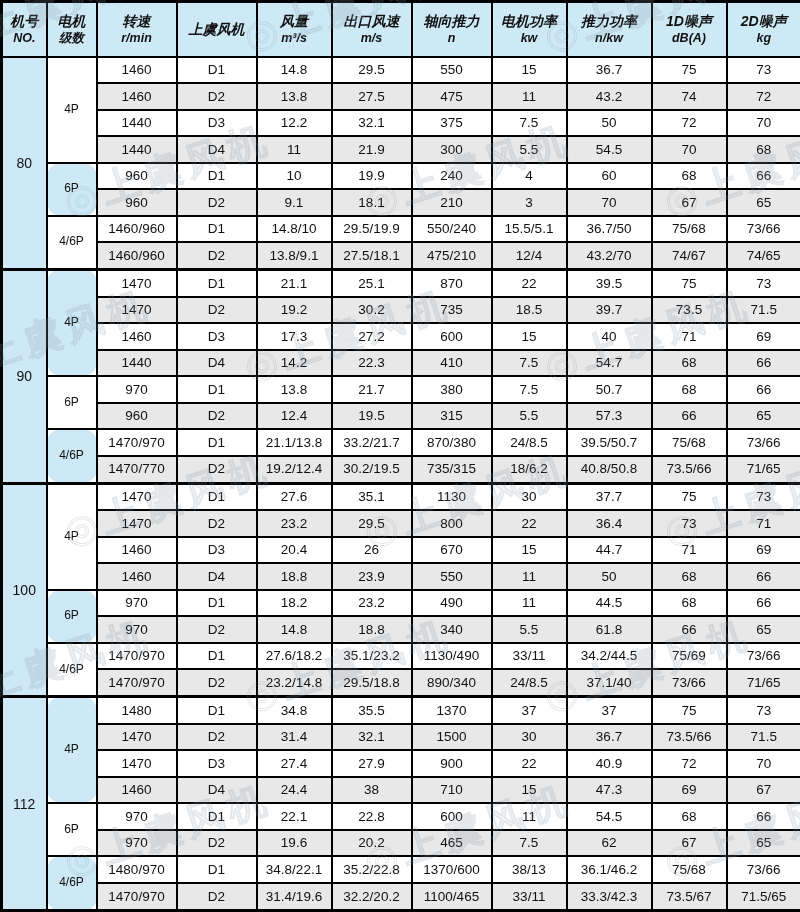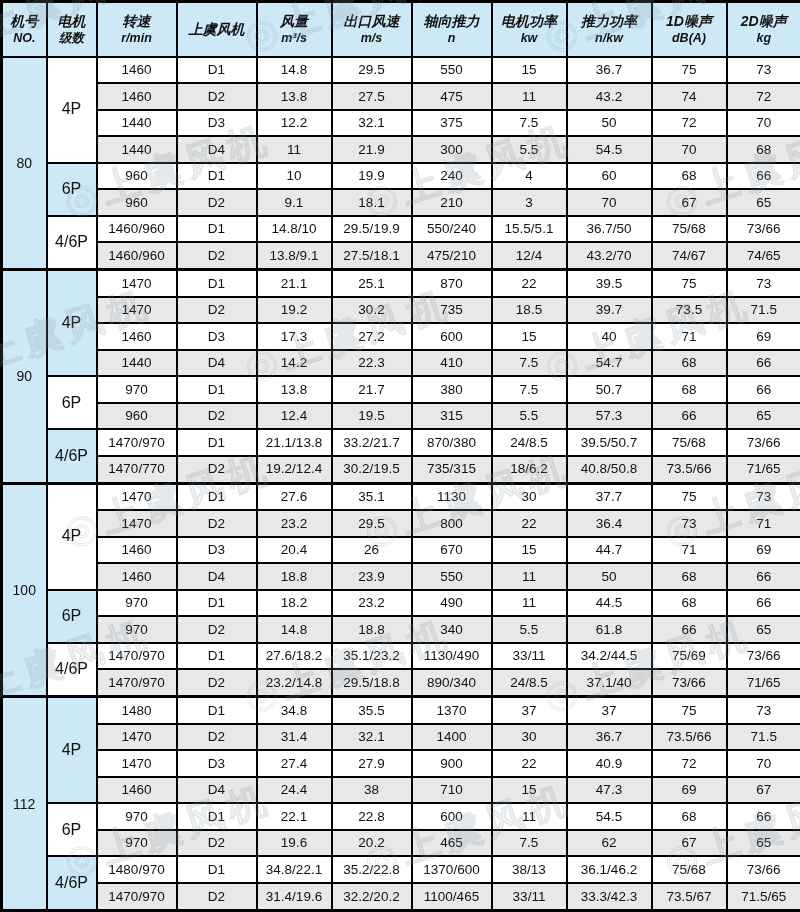--- a/index.html
+++ b/index.html
@@ -22,21 +22,21 @@
     overflow:hidden;white-space:nowrap;
   }
   thead tr{height:55px;font-style:italic;}
   thead th{
     background:#cde9f6;
     font-weight:bold;
     font-size:14px;
   }
   thead th .unit{font-weight:bold;font-size:12.5px;margin-top:2px;}
   td.mno{background:#cde9f6;font-size:14px;}
-  td.pole{background:#ffffff;font-size:16px;}
+  td.pole{background:#ffffff;font-size:12px;border-radius:14px;}
   td.pole.blue{background:#cde9f6;}
   tr.stripe td.data{background:#e8e8e8;}
   tr td.data{background:#ffffff;}
   tr.block-start td{border-top:3px solid #000;}
   
   #wm{
     position:absolute;left:0;top:0;width:800px;height:912px;
     pointer-events:none;z-index:5;overflow:hidden;
   }
   #wm span{
@@ -400,21 +400,21 @@
         <td class="data">37</td>
         <td class="data">37</td>
         <td class="data">75</td>
         <td class="data">73</td>
       </tr>
       <tr class="stripe">
         <td class="data">1470</td>
         <td class="data">D2</td>
         <td class="data">31.4</td>
         <td class="data">32.1</td>
-        <td class="data">1400</td>
+        <td class="data">1500</td>
         <td class="data">30</td>
         <td class="data">36.7</td>
         <td class="data">73.5/66</td>
         <td class="data">71.5</td>
       </tr>
       <tr>
         <td class="data">1470</td>
         <td class="data">D3</td>
         <td class="data">27.4</td>
         <td class="data">27.9</td>

